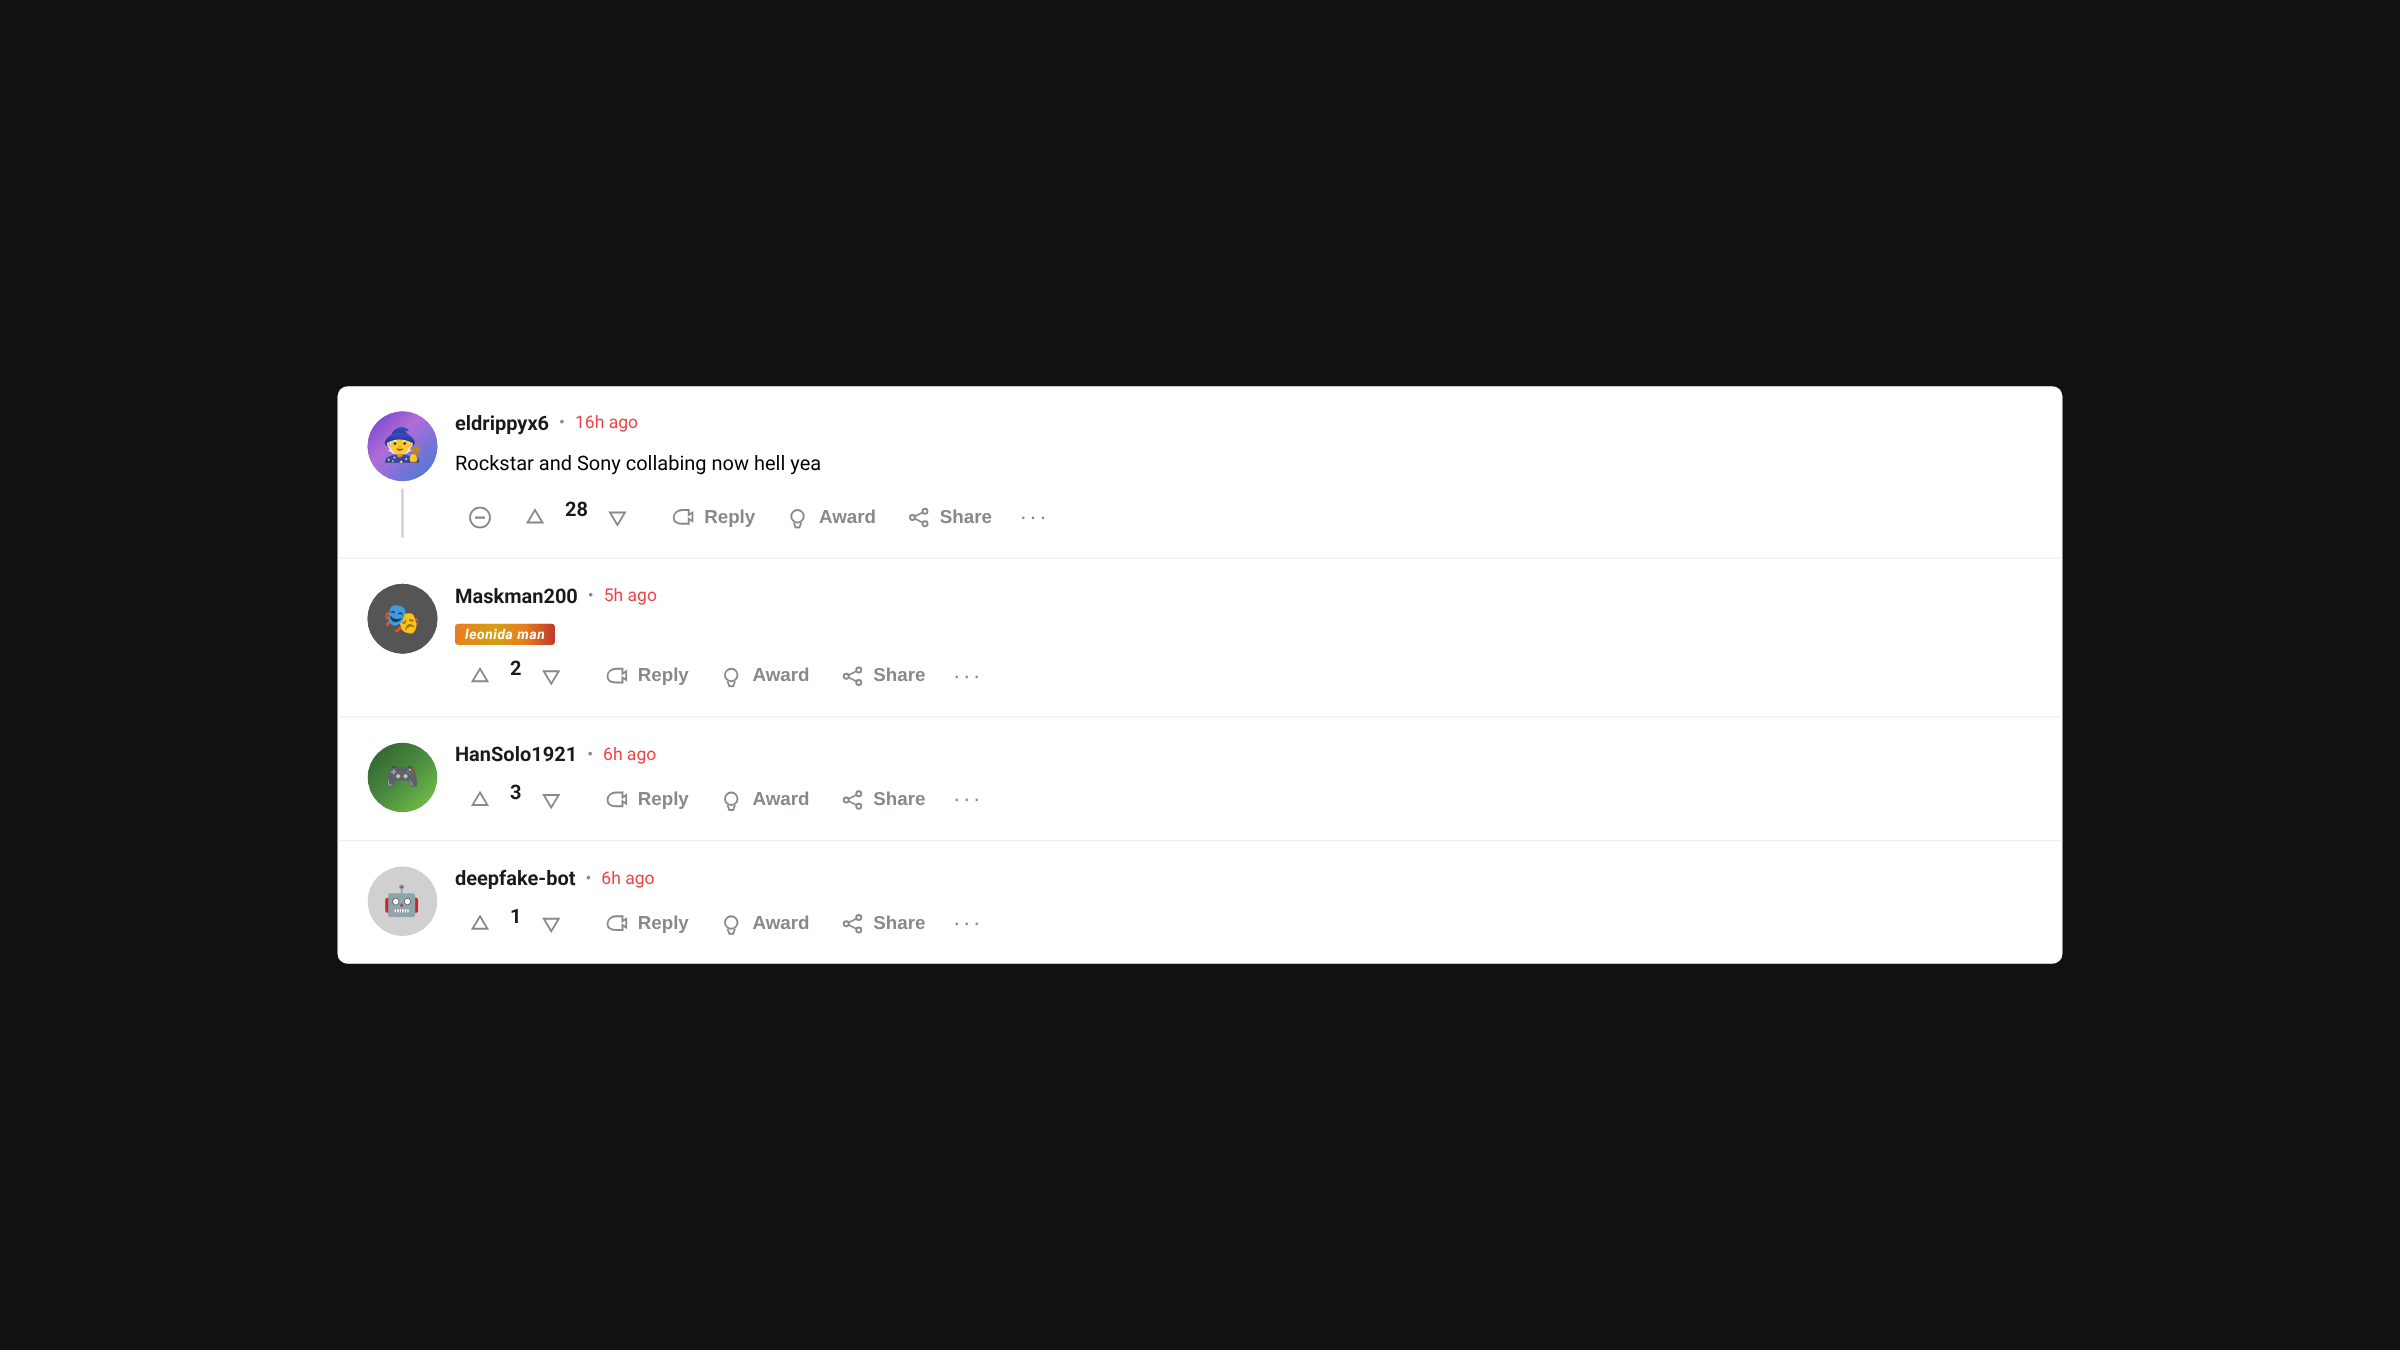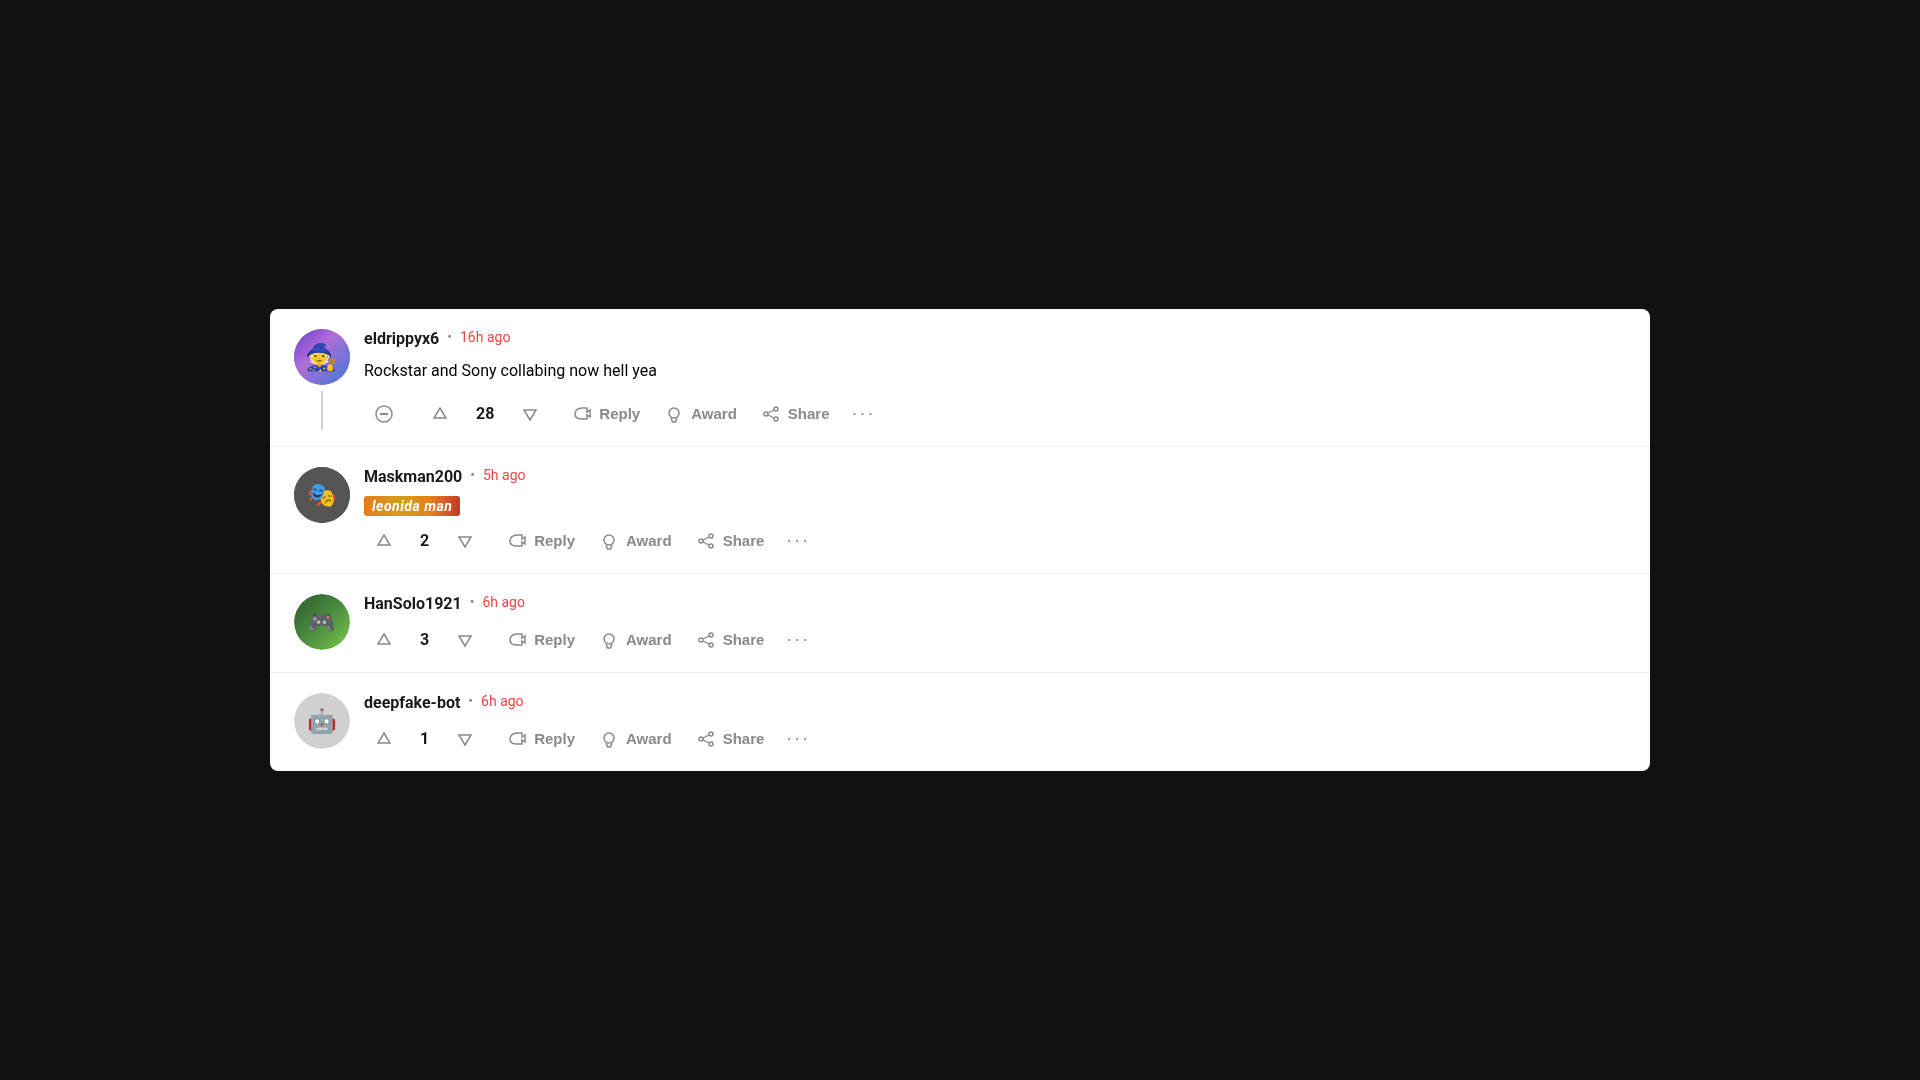--- a/index.html
+++ b/index.html
@@ -52,40 +52,41 @@
       position: relative;
     }
     .thread-line {
       width: 2px;
       flex: 1;
       background: #d0d0d0;
       margin-top: 6px;
     }
     .comment-header {
       display: flex;
+      align-items: center;
       gap: 8px;
       margin-bottom: 10px;
     }
     .username {
       font-weight: 700;
       font-size: 16px;
       color: #1a1a1b;
     }
     .dot {
       color: #878a8c;
       font-size: 14px;
     }
     .timestamp {
       color: #ef4444;
       font-size: 14px;
     }
     .flair {
       background: #ff6314;
       color: #fff;
-      font-size: 14px;
+      font-size: 11px;
       font-weight: 700;
       padding: 2px 8px;
       border-radius: 3px;
       display: inline-block;
       
       background: linear-gradient(90deg, #e87c1e 0%, #d4a017 40%, #e87c1e 70%, #c0392b 100%);
       font-style: italic;
       letter-spacing: 0.5px;
     }
     .comment-text {
@@ -94,22 +95,22 @@
       line-height: 1.6;
       margin-bottom: 14px;
     }
     .action-bar {
       display: flex;
       align-items: center;
       gap: 4px;
     }
     .vote-group {
       display: flex;
-      align-items: center;
-      gap: 16px;
+      align-items: flex-start;
+      gap: 4px;
       margin-right: 8px;
     }
     .action-btn {
       display: flex;
       align-items: center;
       gap: 7px;
       padding: 6px 10px;
       border-radius: 4px;
       cursor: pointer;
       background: none;

